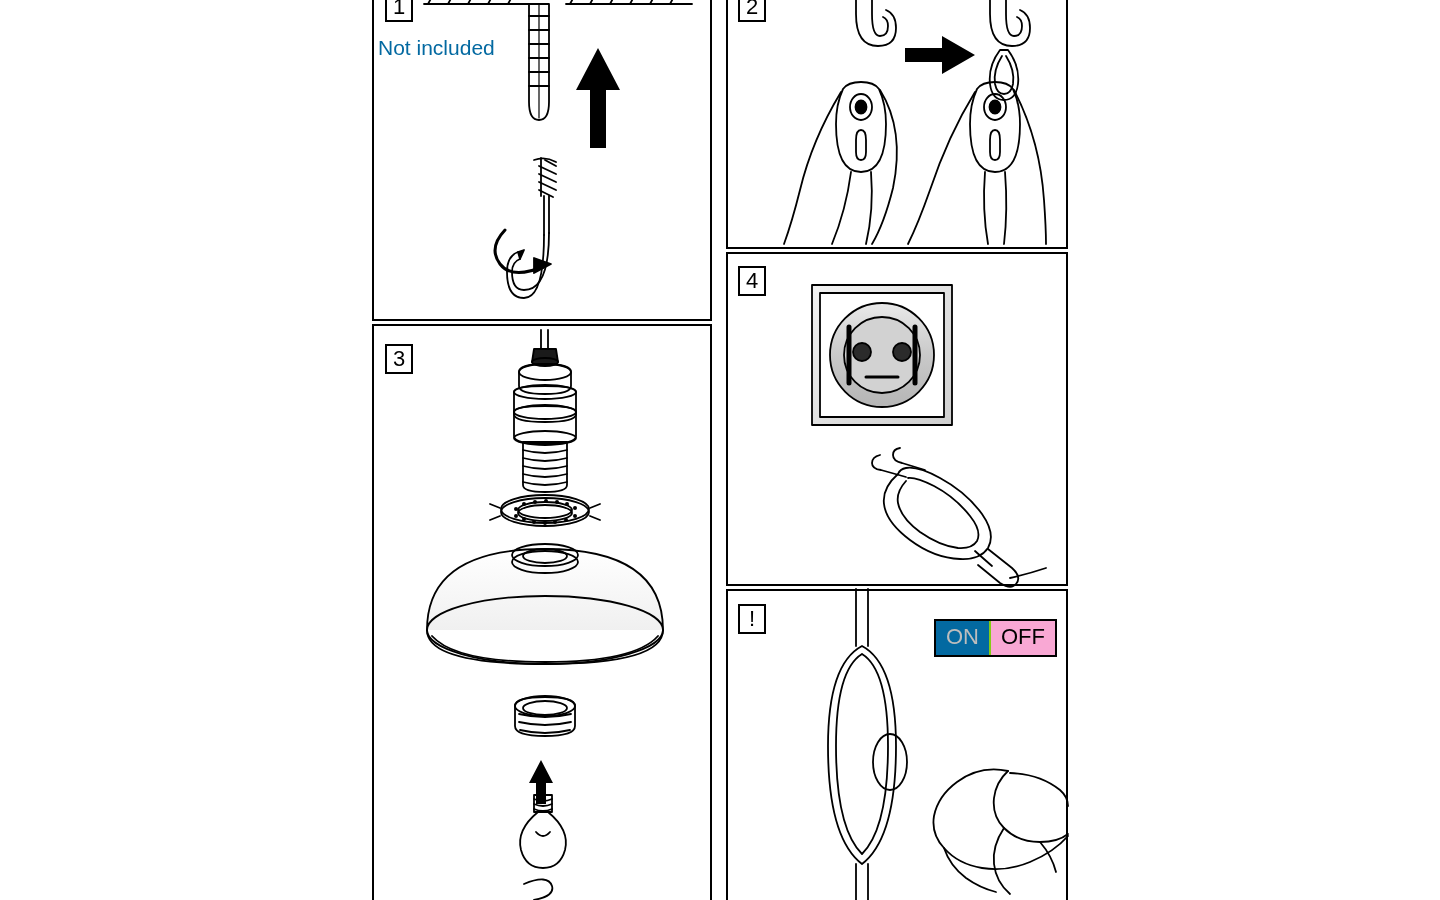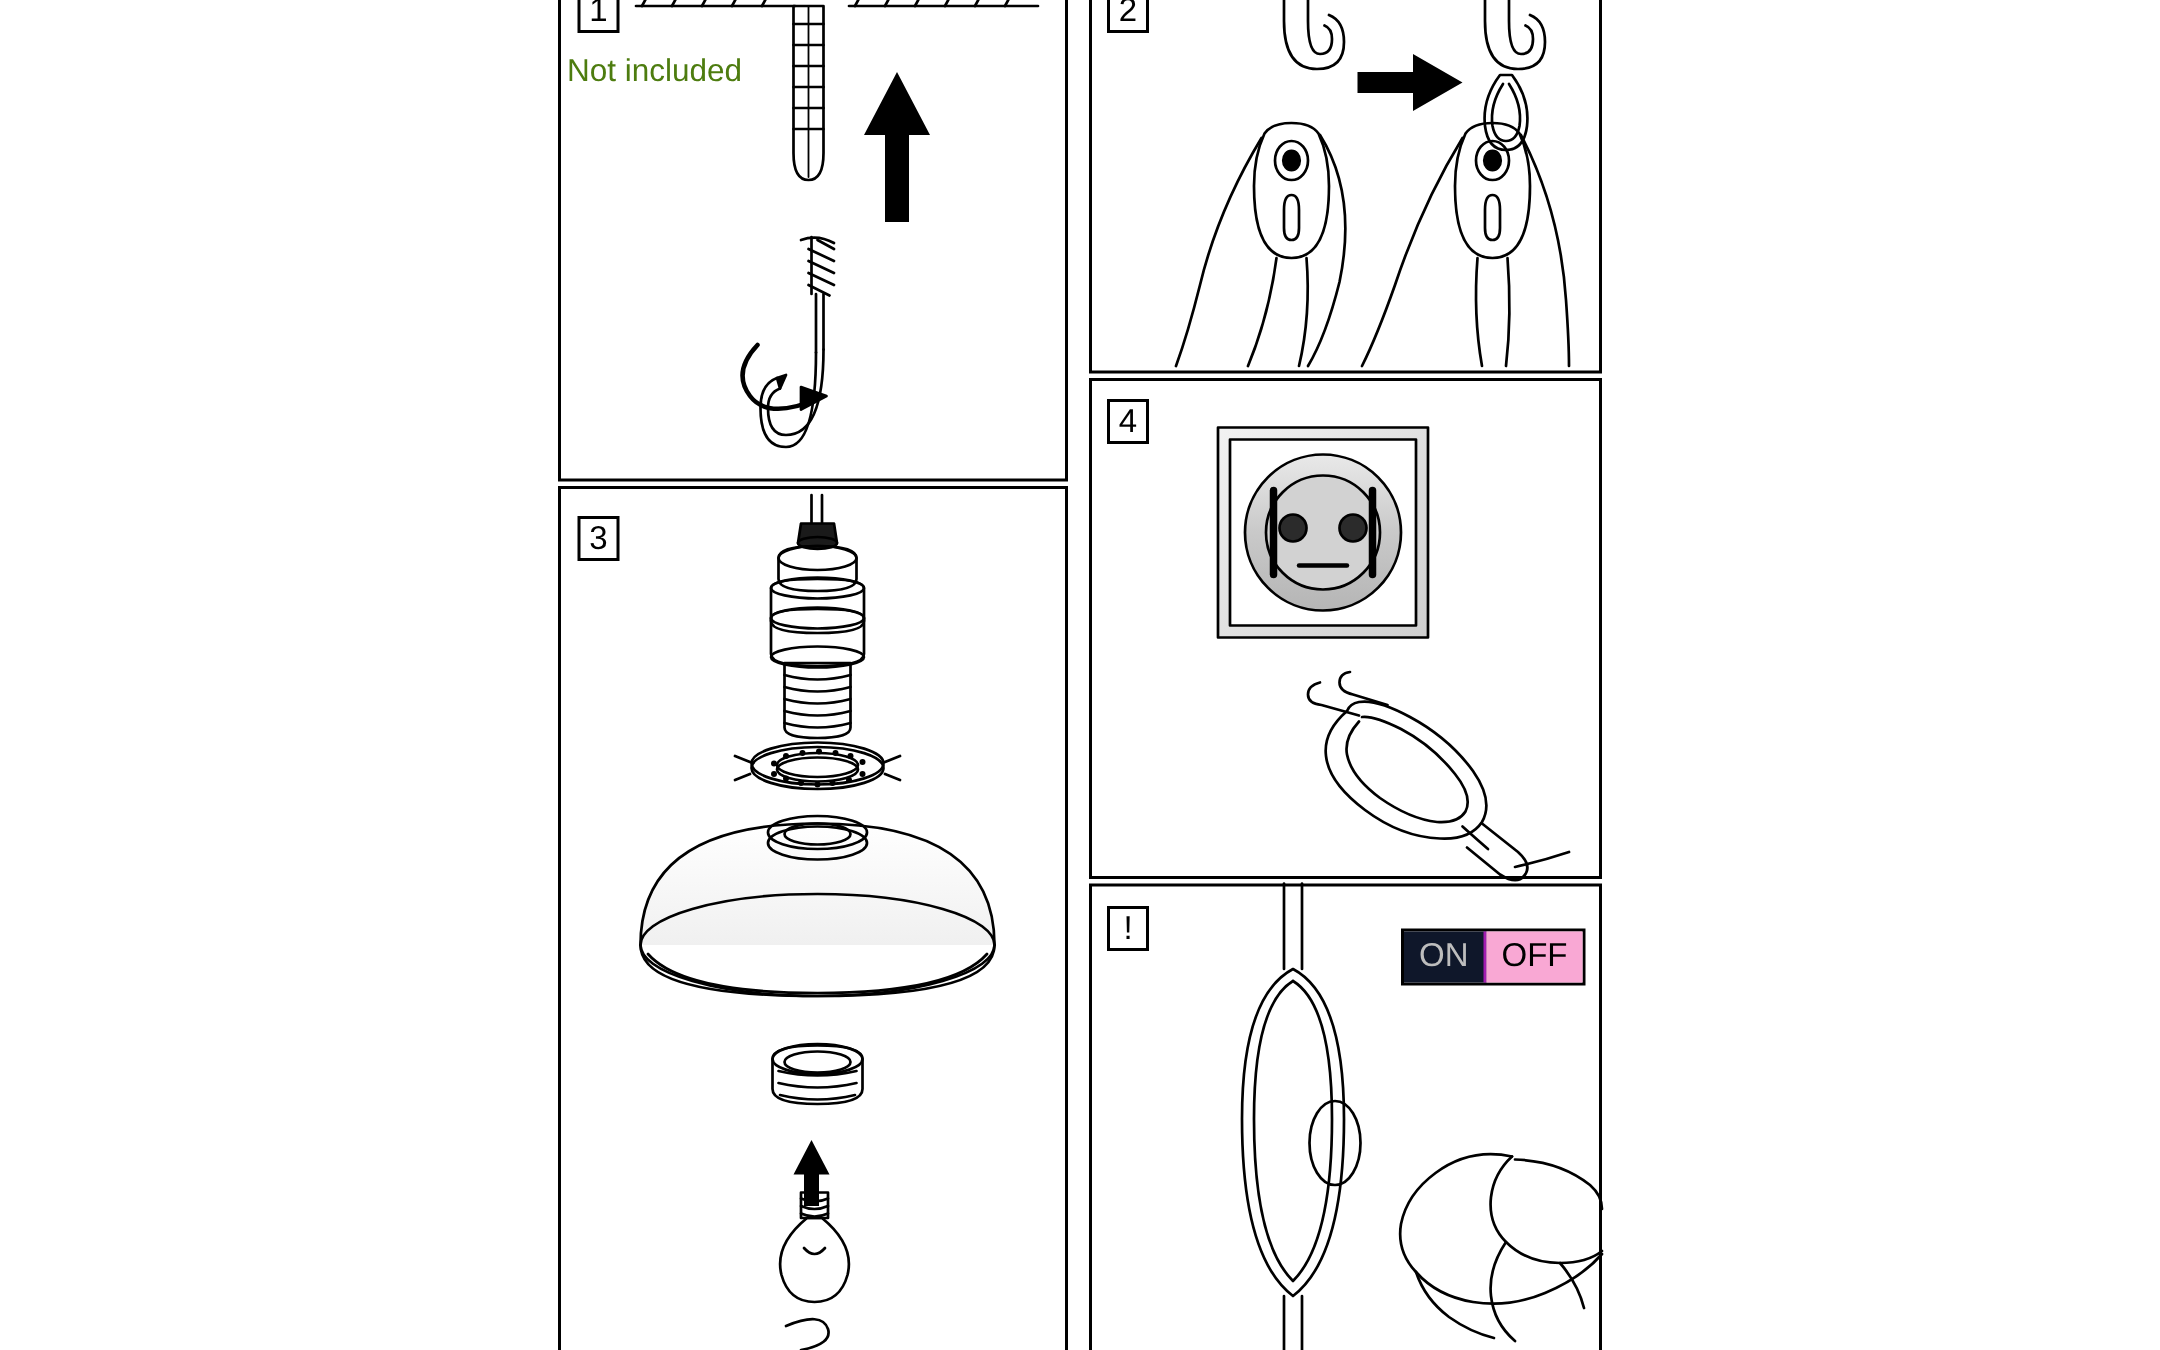--- a/index.html
+++ b/index.html
@@ -35,40 +35,40 @@
     line-height: 1;
     display: flex;
     align-items: center;
     justify-content: center;
     box-sizing: border-box;
     color: #000;
   }
   .note-text {
     position: absolute;
     font-size: 21px;
-    color: #4d7c0f;
+    color: #0369a1;
     white-space: nowrap;
   }
   .onoff {
     position: absolute;
     display: flex;
     border: 2px solid #000;
     box-sizing: border-box;
     background: #fff;
   }
   .onoff .seg {
     font-size: 22px;
     padding: 5px 10px 7px 10px;
     line-height: 1;
     box-sizing: border-box;
   }
   .onoff .seg.on {
     color: #bdbdbd;
-    border-right: 2px solid #a21caf;
-    background: #0f172a;
+    border-right: 2px solid #84cc16;
+    background: #0369a1;
   }
   .onoff .seg.off {
     color: #000;
     background: #f9a8d4;
   }
   svg { display: block; }
   .art {
     position: absolute;
     left: 0; top: 0;
     width: 1440px;

